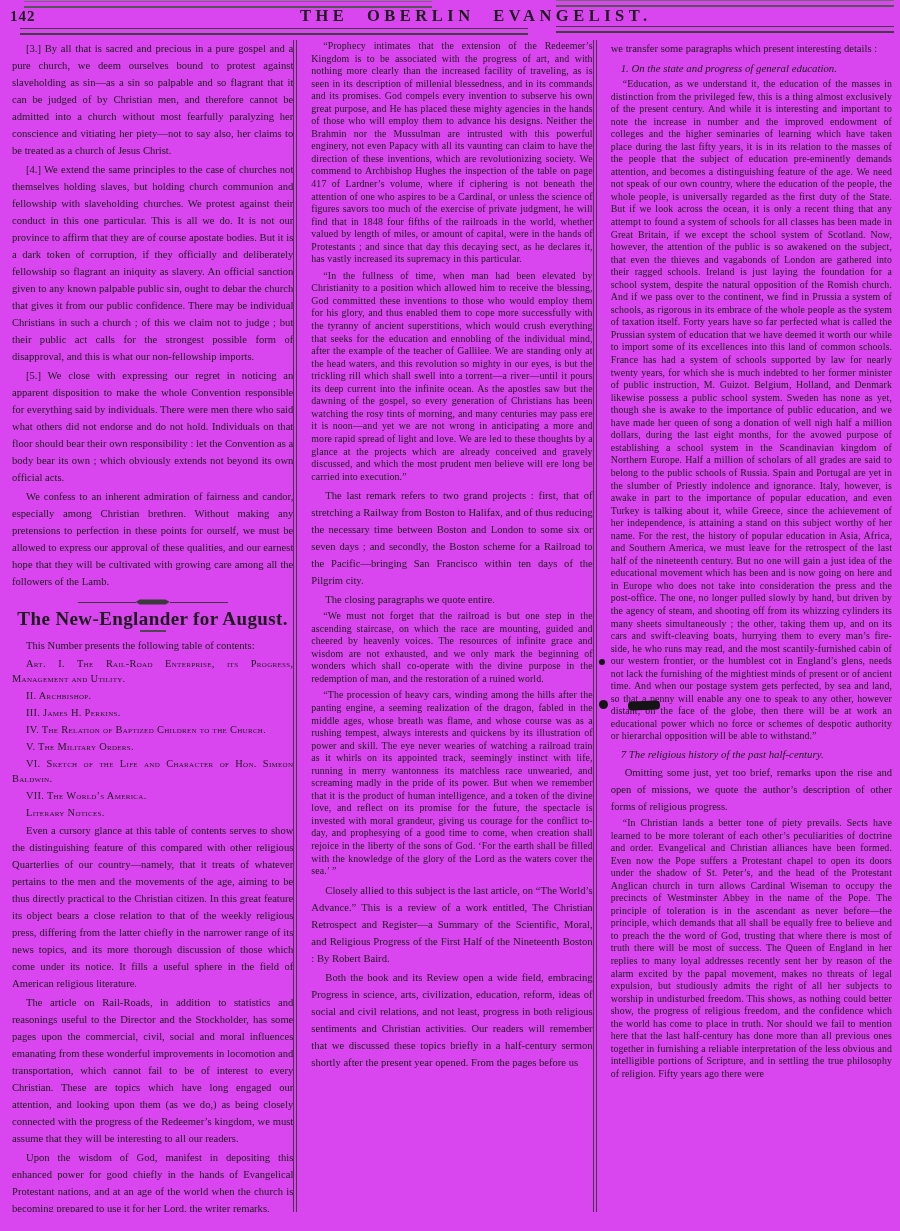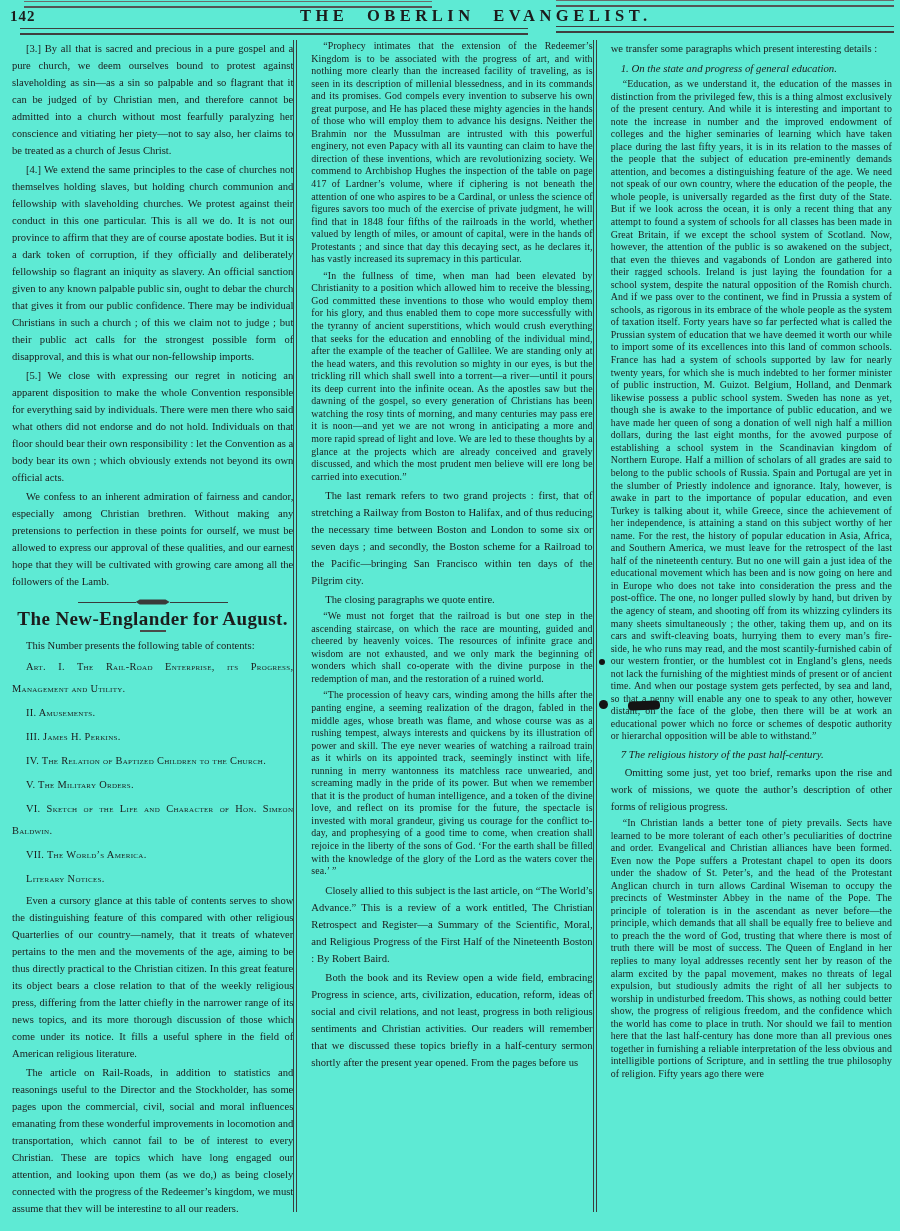--- a/index.html
+++ b/index.html
@@ -3,21 +3,21 @@
 <meta charset="utf-8">
 <style>
   html,body { margin:0; padding:0; }
   body {
     width:900px; height:1231px; overflow:hidden;
     background:#e9e8e3;
     font-family:"Liberation Serif","DejaVu Serif",serif;
   }
   .page {
     position:relative; width:900px; height:1231px;
-    background:#5eead4; color:#1c1c1c; overflow:hidden;
+    background:#d946ef; color:#1c1c1c; overflow:hidden;
   }
   
   .rule { position:absolute; height:4px; border-top:1px solid #3f3f3f; border-bottom:2px solid #3f3f3f; }
   .rule.faint { border-top-color:#6b6b6b; border-bottom-color:#555; }
   .top-left   { left:24px;  top:1px;  width:408px; }
   .top-right  { left:556px; top:0;    width:338px; }
   .head-left  { left:20px;  top:28px; width:508px; }
   .head-right { left:556px; top:26px; width:338px; }
   .pagenum {
     position:absolute; left:10px; top:8px;
@@ -32,21 +32,21 @@
     position:absolute; left:12px; top:40px; width:880px; height:1172px;
     display:flex;
   }
   .col { width:283px; overflow:hidden; }
   .col + .col { border-left:4px double #3c3c3c; padding-left:14px; }
   .col p { margin:0 0 2px 0; text-align:justify; hyphens:auto; }
   .editorial { font-size:10.6px; line-height:17px; text-indent:14px; }
   .quote     { font-size:9.9px;  line-height:12.55px; text-indent:12px; margin-bottom:4px !important; letter-spacing:0.1px; }
   .noindent  { text-indent:0 !important; }
   .contents-item {
-    font-variant:small-caps; font-size:10.4px; line-height:22px;
+    font-variant:small-caps; font-size:10.4px; line-height:15px;
     text-align:right; text-indent:14px; letter-spacing:0.3px;
   }
   .heading {
     text-align:center !important; font-weight:bold; font-size:19px;
     line-height:16px; text-indent:0 !important; margin:5px 0 0 0 !important;
     letter-spacing:0.4px;
   }
   .subhead {
     font-style:italic; font-size:10.8px; line-height:14px;
     text-align:left !important; text-indent:10px; margin:4px 0 3px 0 !important;
@@ -85,21 +85,21 @@
         <p class="editorial">We confess to an inherent admiration of fairness and candor, especially among Christian brethren. Without making any pretensions to perfection in these points for ourself, we must be allowed to express our approval of these qualities, and our earnest hope that they will be cultivated with growing care among all the followers of the Lamb.</p>
         <div class="divider">
           <span class="dline"></span>
           <span class="ddiamond"></span>
           <span class="dline"></span>
         </div>
         <p class="heading">The New-Englander for August.</p>
         <div class="mini-rule"></div>
         <p class="editorial">This Number presents the following table of contents:</p>
         <p class="contents-item">Art. I. The Rail-Road Enterprise, its Progress, Management and Utility.</p>
-        <p class="contents-item">II. Amusements.</p>
+        <p class="contents-item">II. Archbishop.</p>
         <p class="contents-item">III. James H. Perkins.</p>
         <p class="contents-item">IV. The Relation of Baptized Children to the Church.</p>
         <p class="contents-item">V. The Military Orders.</p>
         <p class="contents-item">VI. Sketch of the Life and Character of Hon. Simeon Baldwin.</p>
         <p class="contents-item">VII. The World’s America.</p>
         <p class="contents-item">Literary Notices.</p>
         <p class="editorial">Even a cursory glance at this table of contents serves to show the distinguishing feature of this compared with other religious Quarterlies of our country—namely, that it treats of whatever pertains to the men and the movements of the age, aiming to be thus directly practical to the Christian citizen. In this great feature its object bears a close relation to that of the weekly religious press, differing from the latter chiefly in the narrower range of its news topics, and its more thorough discussion of those which come under its notice. It fills a useful sphere in the field of American religious literature.</p>
         <p class="editorial">The article on Rail-Roads, in addition to statistics and reasonings useful to the Director and the Stockholder, has some pages upon the commercial, civil, social and moral influences emanating from these wonderful improvements in locomotion and transportation, which cannot fail to be of interest to every Christian. These are topics which have long engaged our attention, and looking upon them (as we do,) as being closely connected with the progress of the Redeemer’s kingdom, we must assume that they will be interesting to all our readers.</p>
         <p class="editorial">Upon the wisdom of God, manifest in depositing this enhanced power for good chiefly in the hands of Evangelical Protestant nations, and at an age of the world when the church is becoming prepared to use it for her Lord, the writer remarks,</p>
       </div>
@@ -111,21 +111,21 @@
         <p class="quote">“We must not forget that the railroad is but one step in the ascending staircase, on which the race are mounting, guided and cheered by heavenly voices. The resources of infinite grace and wisdom are not exhausted, and we only mark the beginning of wonders which shall co-operate with the divine purpose in the redemption of man, and the restoration of a ruined world.</p>
         <p class="quote">“The procession of heavy cars, winding among the hills after the panting engine, a seeming realization of the dragon, fabled in the middle ages, whose breath was flame, and whose course was as a rushing tempest, always interests and quickens by its illustration of power and skill. The eye never wearies of watching a railroad train as it whirls on its appointed track, seemingly instinct with life, running in merry wantonness its matchless race unwearied, and screaming madly in the pride of its power. But when we remember that it is the product of human intelligence, and a token of the divine love, and reflect on its promise for the future, the spectacle is invested with moral grandeur, giving us courage for the conflict to-day, and prophesying of a good time to come, when creation shall rejoice in the liberty of the sons of God. ‘For the earth shall be filled with the knowledge of the glory of the Lord as the waters cover the sea.’ ”</p>
         <p class="editorial">Closely allied to this subject is the last article, on “The World’s Advance.” This is a review of a work entitled, The Christian Retrospect and Register—a Summary of the Scientific, Moral, and Religious Progress of the First Half of the Nineteenth Boston : By Robert Baird.</p>
         <p class="editorial">Both the book and its Review open a wide field, embracing Progress in science, arts, civilization, education, reform, ideas of social and civil relations, and not least, progress in both religious sentiments and Christian activities. Our readers will remember that we discussed these topics briefly in a half-century sermon shortly after the present year opened. From the pages before us</p>
       </div>
     <div class="col">
         <p class="editorial noindent">we transfer some paragraphs which present interesting details :</p>
         <p class="subhead">1. On the state and progress of general education.</p>
         <p class="quote">“Education, as we understand it, the education of the masses in distinction from the privileged few, this is a thing almost exclusively of the present century. And while it is interesting and important to note the increase in number and the improved endowment of colleges and the higher seminaries of learning which have taken place during the last fifty years, it is in its relation to the masses of the people that the subject of education pre-eminently demands attention, and becomes a distinguishing feature of the age. We need not speak of our own country, where the education of the people, the whole people, is universally regarded as the first duty of the State. But if we look across the ocean, it is only a recent thing that any attempt to found a system of schools for all classes has been made in Great Britain, if we except the school system of Scotland. Now, however, the attention of the public is so awakened on the subject, that even the thieves and vagabonds of London are gathered into their ragged schools. Ireland is just laying the foundation for a school system, despite the natural opposition of the Romish church. And if we pass over to the continent, we find in Prussia a system of schools, as rigorous in its embrace of the whole people as the system of taxation itself. Forty years have so far perfected what is called the Prussian system of education that we have deemed it worth our while to import some of its excellences into this land of common schools. France has had a system of schools supported by law for nearly twenty years, for which she is much indebted to her former minister of public instruction, M. Guizot. Belgium, Holland, and Denmark likewise possess a public school system. Sweden has none as yet, though she is awake to the importance of public education, and we have made her queen of song a donation of well nigh half a million dollars, during the last eight months, for the avowed purpose of establishing a school system in the Scandinavian kingdom of Northern Europe. Half a million of scholars of all grades are said to belong to the public schools of Russia. Spain and Portugal are yet in the slumber of Priestly indolence and ignorance. Italy, however, is awake in part to the importance of popular education, and even Turkey is talking about it, while Greece, since the achievement of her independence, is attaining a stand on this subject worthy of her name. For the rest, the history of popular education in Asia, Africa, and Southern America, we must leave for the retrospect of the last half of the nineteenth century. But no one will gain a just idea of the educational movement which has been and is now going on here and in Europe who does not take into consideration the press and the post-office. The one, no longer pulled slowly by hand, but driven by the agency of steam, and shooting off from its whizzing cylinders its many sheets simultaneously ; the other, taking them up, and on its cars and swift-cleaving boats, hurrying them to every man’s fire-side, he who runs may read, and the most scantily-furnished cabin of our western frontier, or the humblest cot in England’s glens, needs not lack the furnishing of the mightiest minds of present or of ancient time. And when our postage system gets perfected, by sea and land, so that a penny will enable any one to speak to any other, however distant, on the face of the globe, then there will be at work an educational power which no force or schemes of despotic authority or hierarchal opposition will be able to withstand.”</p>
         <p class="subhead">7 The religious history of the past half-century.</p>
-        <p class="editorial">Omitting some just, yet too brief, remarks upon the rise and work of missions, we quote the author’s description of other forms of religious progress.</p>
+        <p class="editorial">Omitting some just, yet too brief, remarks upon the rise and open of missions, we quote the author’s description of other forms of religious progress.</p>
         <p class="quote">“In Christian lands a better tone of piety prevails. Sects have learned to be more tolerant of each other’s peculiarities of doctrine and order. Evangelical and Christian alliances have been formed. Even now the Pope suffers a Protestant chapel to open its doors under the shadow of St. Peter’s, and the head of the Protestant Anglican church in turn allows Cardinal Wiseman to occupy the precincts of Westminster Abbey in the name of the Pope. The principle of toleration is in the ascendant as never before—the principle, which demands that all shall be equally free to believe and to preach the the word of God, trusting that where there is most of truth there will be most of success. The Queen of England in her replies to many loyal addresses recently sent her by reason of the alarm excited by the papal movement, makes no threats of legal expulsion, but studiously admits the right of all her subjects to worship in undisturbed freedom. This shows, as nothing could better show, the progress of religious freedom, and the confidence which the world has come to place in truth. Nor should we fail to mention here that the last half-century has done more than all previous ones together in furnishing a reliable interpretation of the less obvious and intelligible portions of Scripture, and in settling the true philosophy of religion. Fifty years ago there were</p>
       </div>
   </div>
 
   <div class="blot b1"></div>
   <div class="blot b2"></div>
   <div class="blot b3"></div>
 </div>
 
 </body></html>

